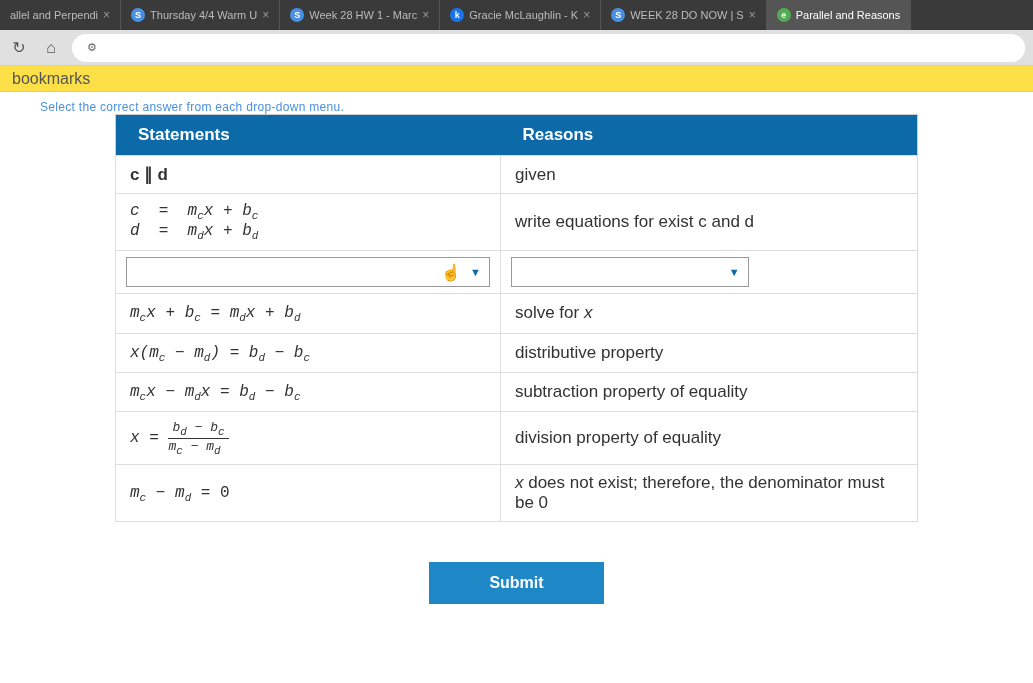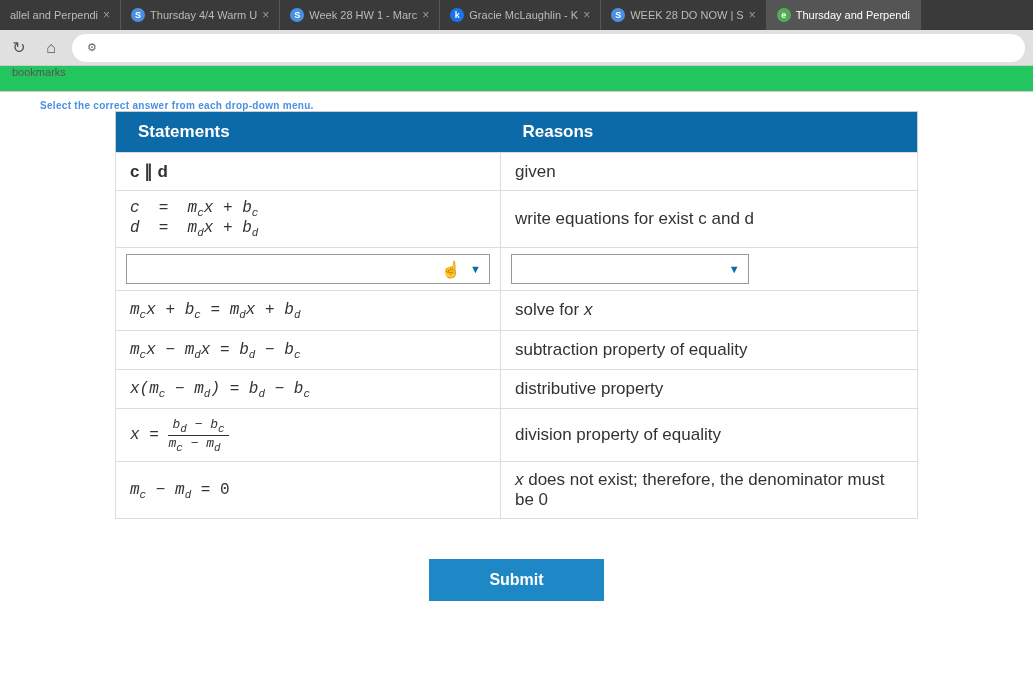--- a/index.html
+++ b/index.html
@@ -9,23 +9,23 @@
 .tab.active { background: #555; color: #fff; }
 .tab-icon { width: 14px; height: 14px; border-radius: 50%; background: #4a90e2; display: flex; align-items: center; justify-content: center; color: #fff; font-size: 9px; font-weight: bold; }
 .tab-icon.s { background: #4a90e2; }
 .tab-icon.k { background: #1a73e8; }
 .tab-icon.e { background: #5a5; color: #fff; }
 .tab-close { color: #999; font-size: 12px; cursor: pointer; }
 .addr-bar { background: #e0e0e0; height: 36px; display: flex; align-items: center; padding: 0 8px; gap: 10px; border-bottom: 1px solid #ccc; }
 .nav-btn { width: 22px; height: 22px; display: flex; align-items: center; justify-content: center; color: #555; cursor: pointer; font-size: 16px; }
 .url-field { flex: 1; background: #fff; border-radius: 18px; height: 28px; display: flex; align-items: center; padding: 0 12px; font-size: 13px; color: #333; gap: 8px; }
 .site-icon { width: 16px; height: 16px; display: flex; align-items: center; justify-content: center; font-size: 11px; color: #666; }
-.bookmarks-bar { background: #22c55e; height: 26px; display: flex; align-items: flex-start; padding: 0 12px; font-size: 11px; color: #555; border-bottom: 1px solid #ccc; }
+.bookmarks-bar { background: #fde047; height: 26px; display: flex; align-items: center; padding: 0 12px; font-size: 16px; color: #555; border-bottom: 1px solid #ccc; }
 .content-area { background: #fff; height: calc(683px - 30px - 36px - 26px); padding: 0; }
-.prompt-banner { font-size: 10px; color: #4a90e2; padding: 8px 40px 0; font-weight: bold; letter-spacing: 0.3px; }
+.prompt-banner { font-size: 12px; color: #4a90e2; padding: 8px 40px 0; font-weight: normal; letter-spacing: 0.3px; }
 .tutorial-header { display: flex; align-items: center; padding: 6px 40px 16px; }
 .tutorial-title { font-size: 22px; color: #555; flex: 1; }
 .nav-circle { width: 32px; height: 32px; border-radius: 50%; display: flex; align-items: center; justify-content: center; margin-left: 6px; cursor: pointer; }
 .nav-circle.back { background: #555; color: #fff; }
 .nav-circle.forward { background: #c5e8e5; color: #888; }
 .pager { font-size: 15px; color: #444; margin-left: 18px; }
 .table-wrap { padding: 0 115px; }
 .proof-table { width: 100%; border-collapse: collapse; border: 1px solid #ccc; }
 .proof-table th { background: #0d6aa8; color: #fff; text-align: left; padding: 10px 22px; font-size: 17px; font-weight: bold; }
 .proof-table td { border: 1px solid #ddd; padding: 8px 14px; font-size: 17px; color: #333; vertical-align: middle; }
@@ -61,21 +61,21 @@
       <span>Gracie McLaughlin - K</span>
       <span class="tab-close">×</span>
     </div>
   <div class="tab">
       <span class="tab-icon s">S</span>
       <span>WEEK 28 DO NOW | S</span>
       <span class="tab-close">×</span>
     </div>
   <div class="tab active">
       <span class="tab-icon e">e</span>
-      <span>Thursday and Perpendi</span>
+      <span>Parallel and Reasons</span>
     </div>
 </div>
 
 <div class="addr-bar">
   <div class="nav-btn">↻</div>
   <div class="nav-btn">⌂</div>
   <div class="url-field">
     <span class="site-icon">⚙</span>
   </div>
 </div>
@@ -116,26 +116,26 @@
           <div class="dropdown" style="width:60%">
             <span class="caret">▼</span>
           </div>
         </td>
       </tr>
       <tr>
         <td><span class="math">m<span class="sub">c</span>x + b<span class="sub">c</span> = m<span class="sub">d</span>x + b<span class="sub">d</span></span></td>
         <td>solve for <i>x</i></td>
       </tr>
       <tr>
+        <td><span class="math">x(m<span class="sub">c</span> − m<span class="sub">d</span>) = b<span class="sub">d</span> − b<span class="sub">c</span></span></td>
+        <td>distributive property</td>
+      </tr>
+      <tr>
         <td><span class="math">m<span class="sub">c</span>x − m<span class="sub">d</span>x = b<span class="sub">d</span> − b<span class="sub">c</span></span></td>
         <td>subtraction property of equality</td>
-      </tr>
-      <tr>
-        <td><span class="math">x(m<span class="sub">c</span> − m<span class="sub">d</span>) = b<span class="sub">d</span> − b<span class="sub">c</span></span></td>
-        <td>distributive property</td>
       </tr>
       <tr>
         <td><span class="math">x = <span style="display:inline-block;vertical-align:middle;"><span style="display:block;border-bottom:1px solid #333;padding:0 4px;font-size:13px">b<span class="sub">d</span> − b<span class="sub">c</span></span><span style="display:block;font-size:13px">m<span class="sub">c</span> − m<span class="sub">d</span></span></span></span></td>
         <td>division property of equality</td>
       </tr>
       <tr>
         <td><span class="math">m<span class="sub">c</span> − m<span class="sub">d</span> = <span style="font-style:normal">0</span></span></td>
         <td><i>x</i> does not exist; therefore, the denominator must be 0</td>
       </tr>
     </tbody>

